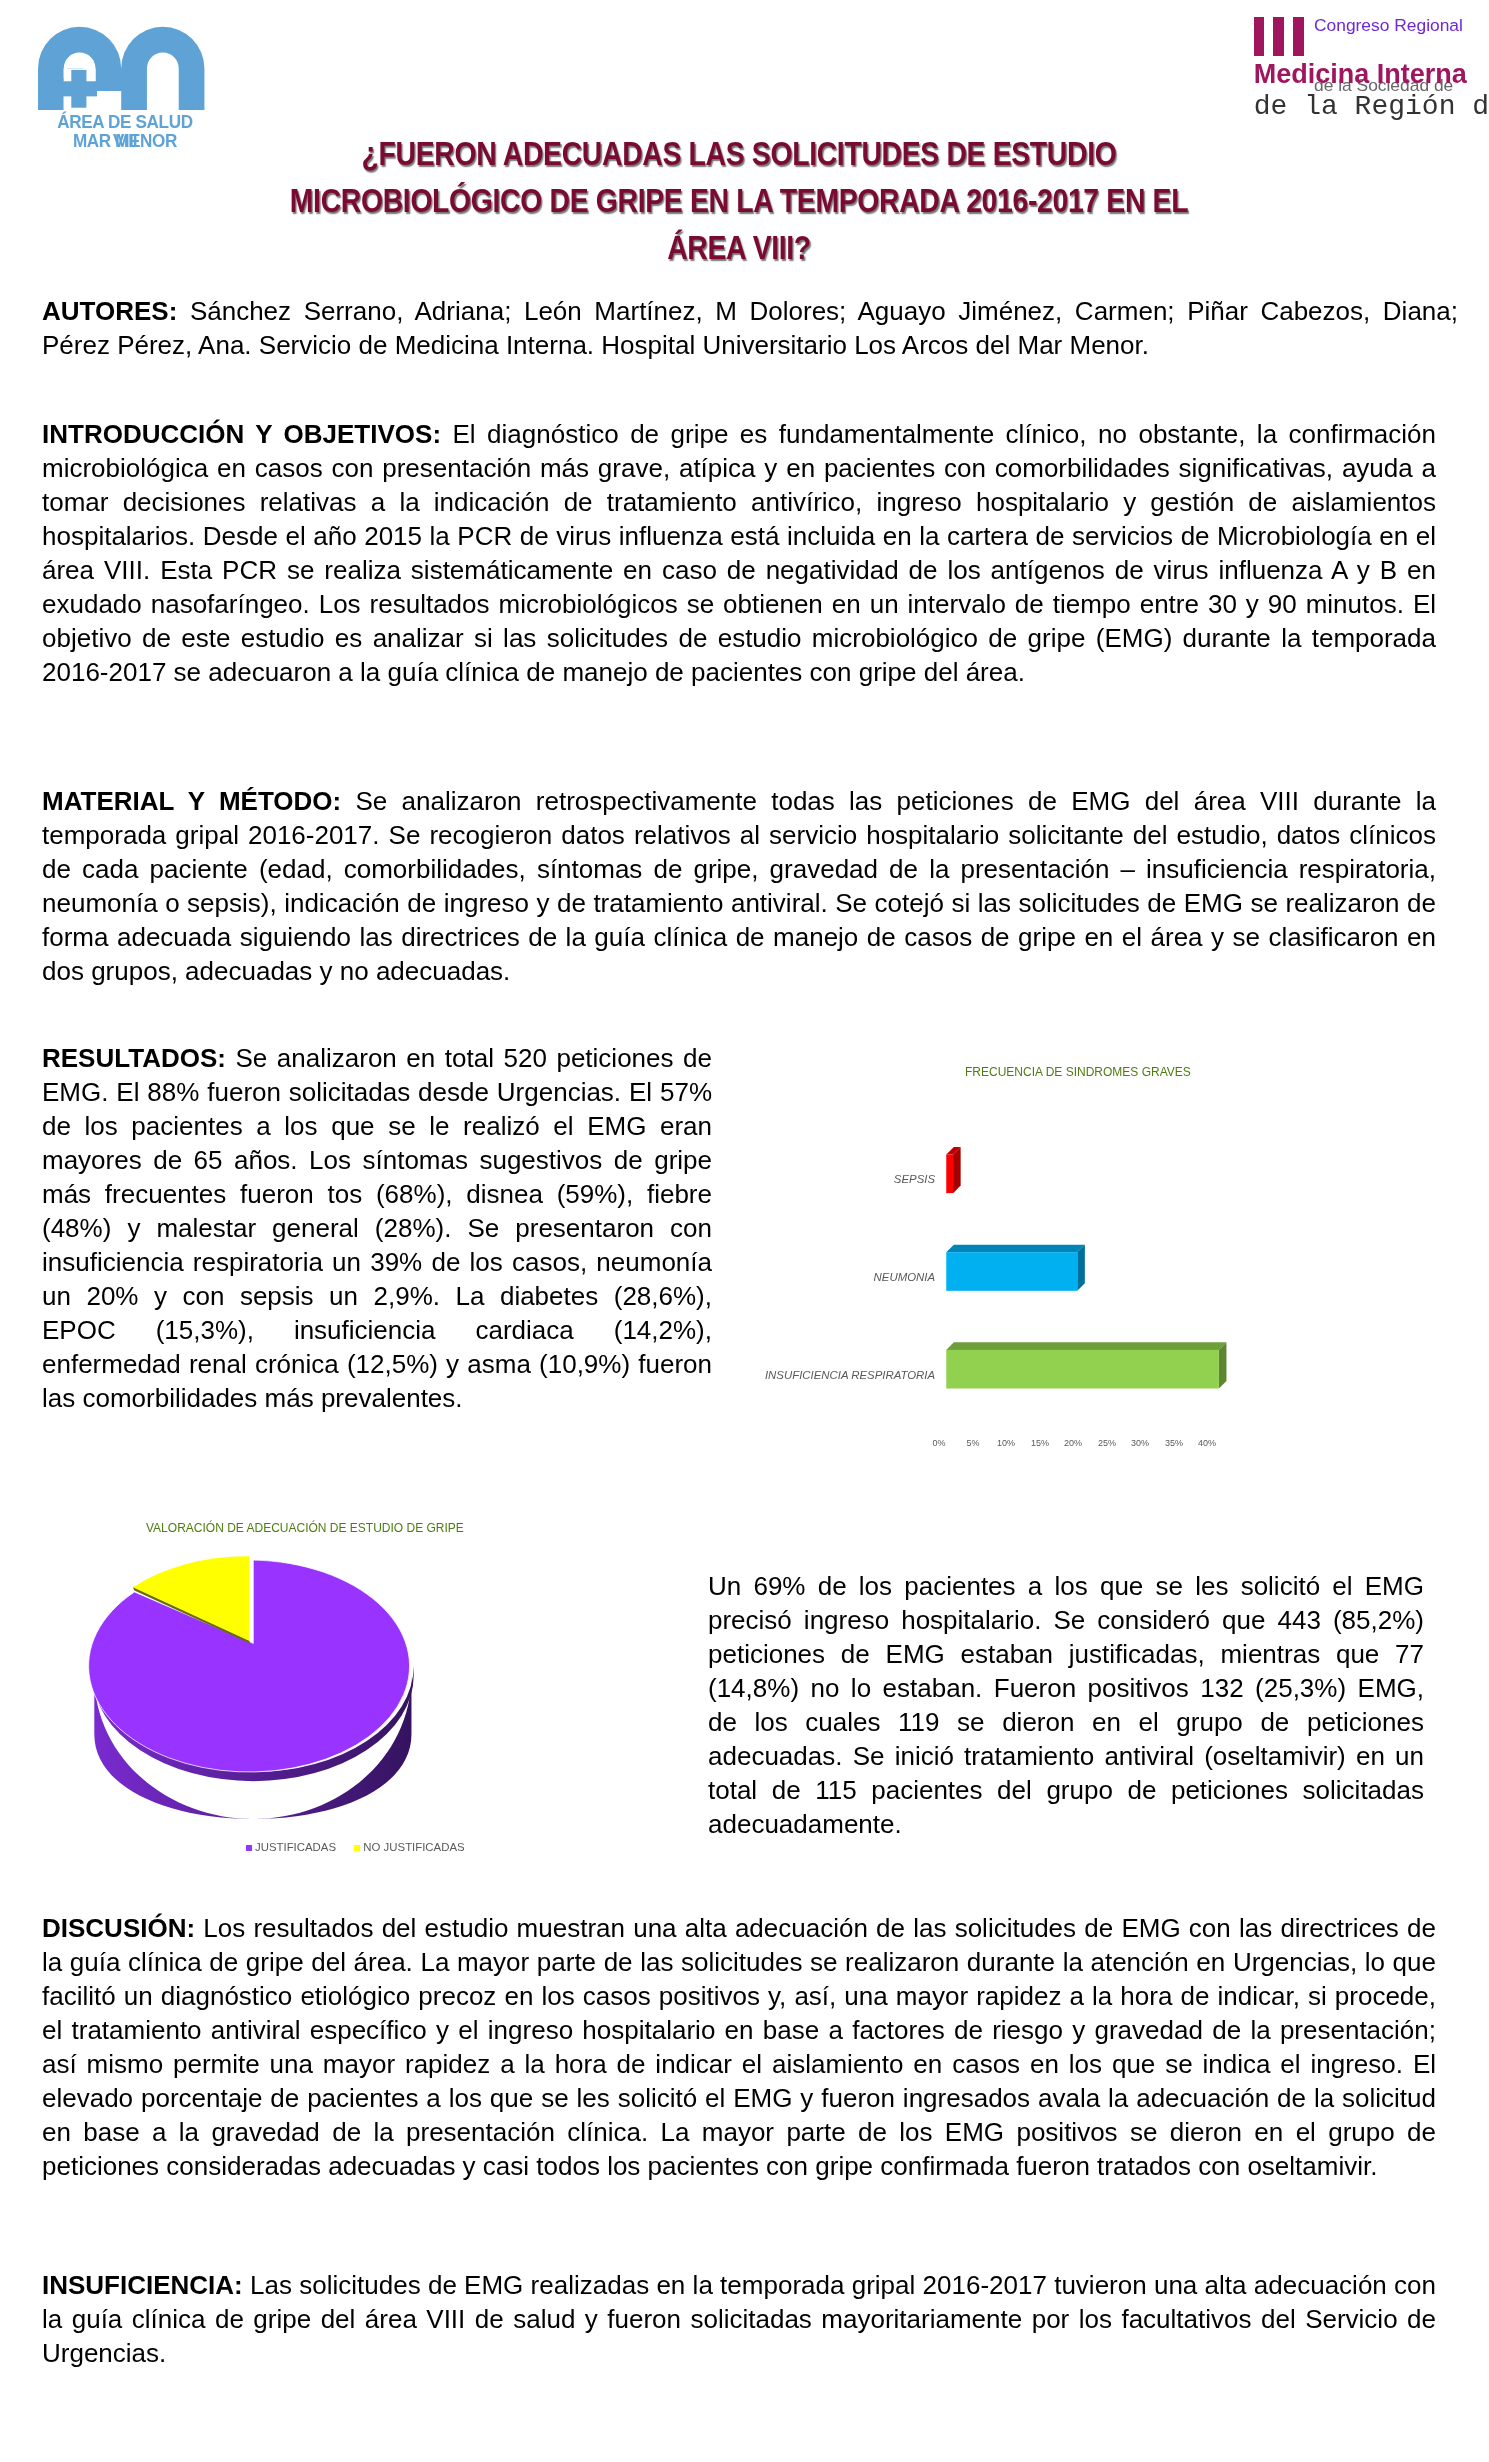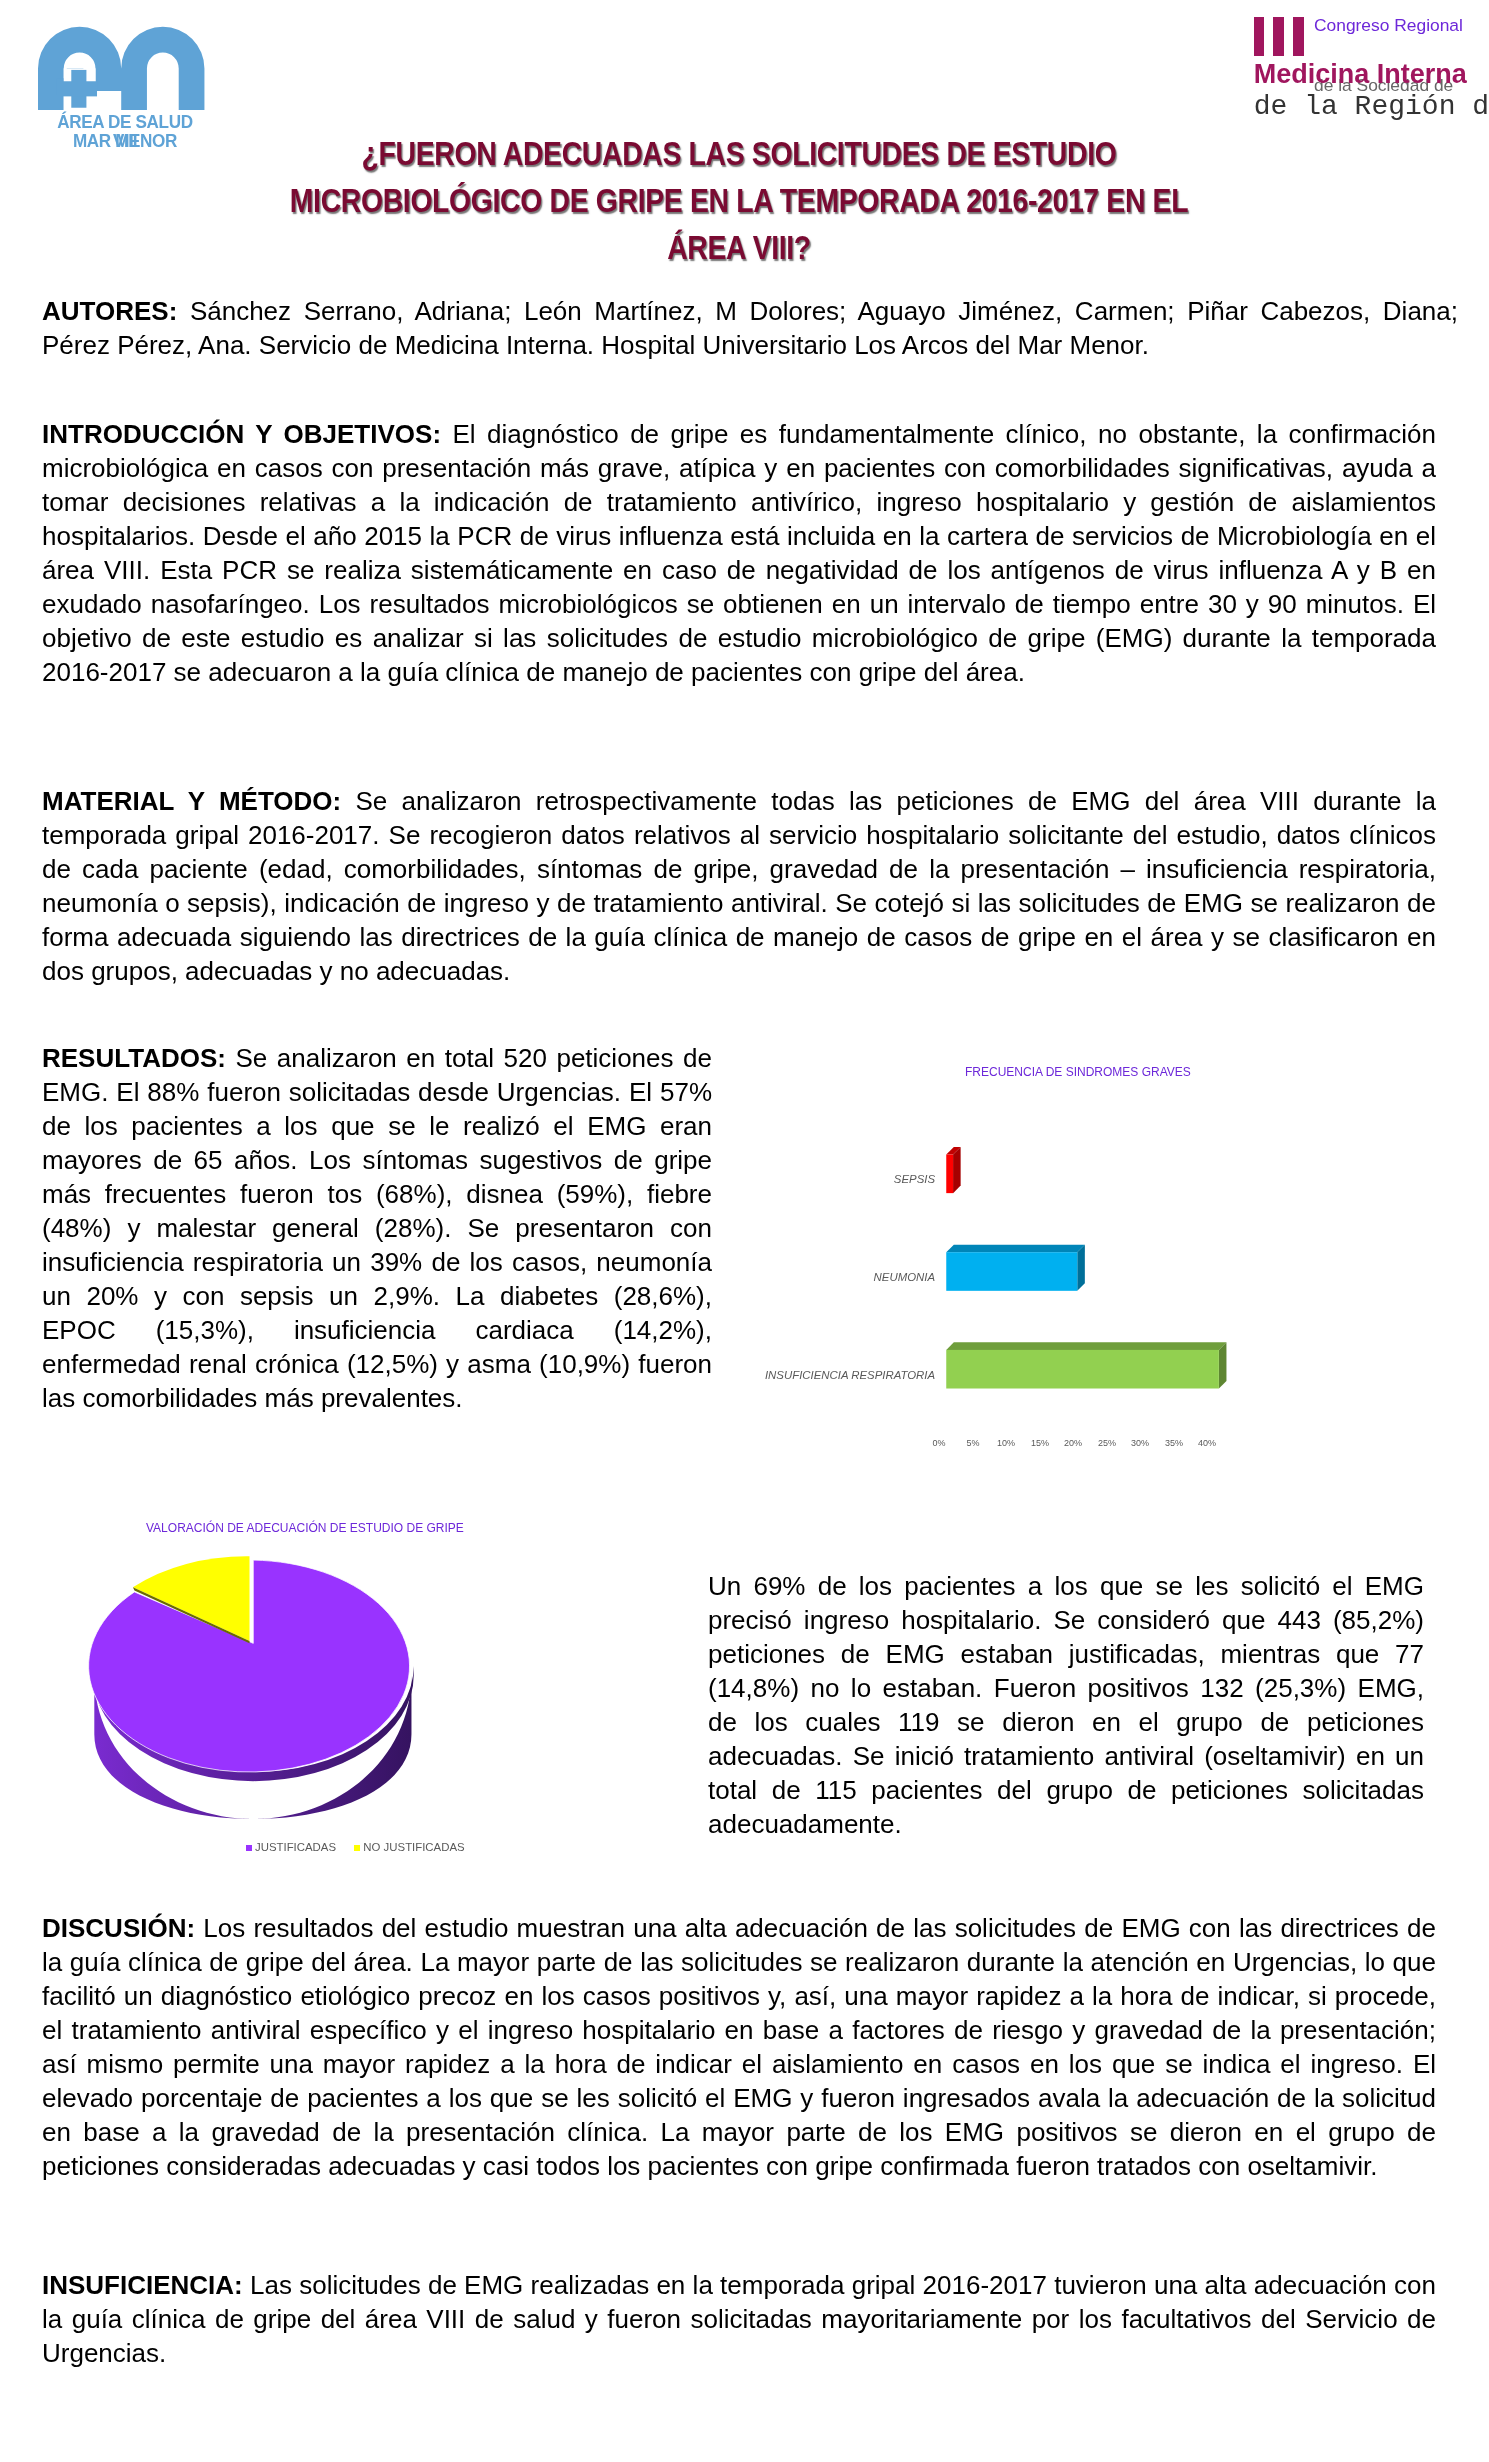--- a/index.html
+++ b/index.html
@@ -18,21 +18,21 @@
   .title { left:114px; top:130px; width:1250px; text-align:center; font-weight:bold; font-size:33px; line-height:47px; color:#7a0a32; text-shadow:1.5px 2.3px 1.5px rgba(0,0,0,0.55); transform:scaleX(0.86); transform-origin:center top; letter-spacing:-0.4px; }
   .para { font-size:26px; line-height:34px; text-align:justify; }
   .para b { font-weight:bold; }
   .authors { left:42px; top:294px; width:1416px; }
   .intro { left:42px; top:417px; width:1394px; }
   .method { left:42px; top:784px; width:1394px; }
   .results { left:42px; top:1041px; width:670px; }
   .right-text { left:708px; top:1559px; width:716px;margin-top:10px; }
   .discussion { left:42px; top:1911px; width:1394px; }
   .concl { left:42px; top:2268px; width:1394px; }
-  .chart-title { font-size:12px; color:#6d28d9; white-space:nowrap; }
+  .chart-title { font-size:12px; color:#4d7c0f; white-space:nowrap; }
   .bar-label { font-size:11.4px; color:#595959; text-align:right; width:197px; white-space:nowrap;font-style:italic; }
   .tick { font-size:9px; color:#595959; width:30px; text-align:center; }
   .legend { font-size:11.4px; color:#595959; white-space:nowrap;margin-left:12px; }
   .legend i { display:inline-block; width:6px; height:6px; margin-right:3px; }
 </style>
 </head>
 <body>
 
 <div class="abs logo-left">
   <svg width="174" height="87" viewBox="0 0 230 115">

